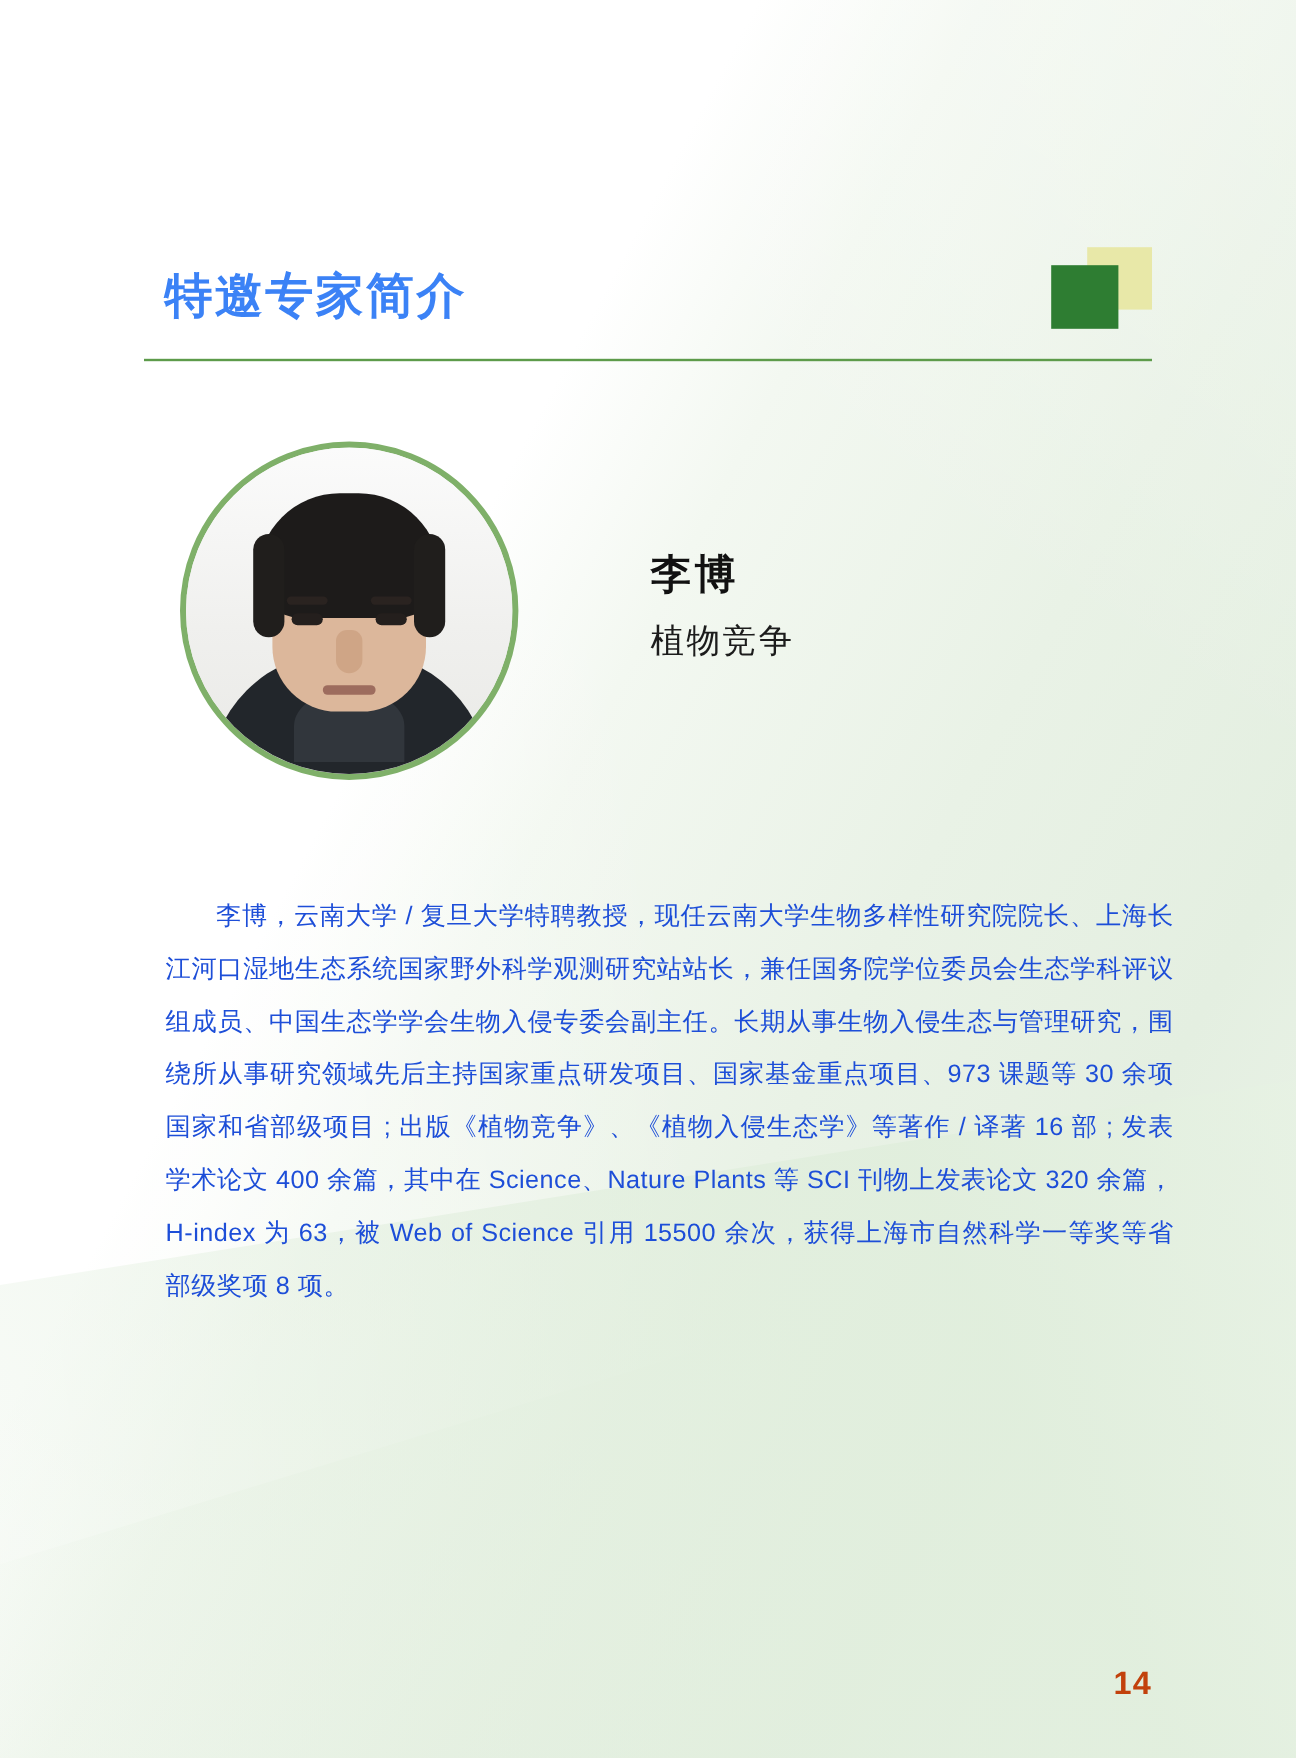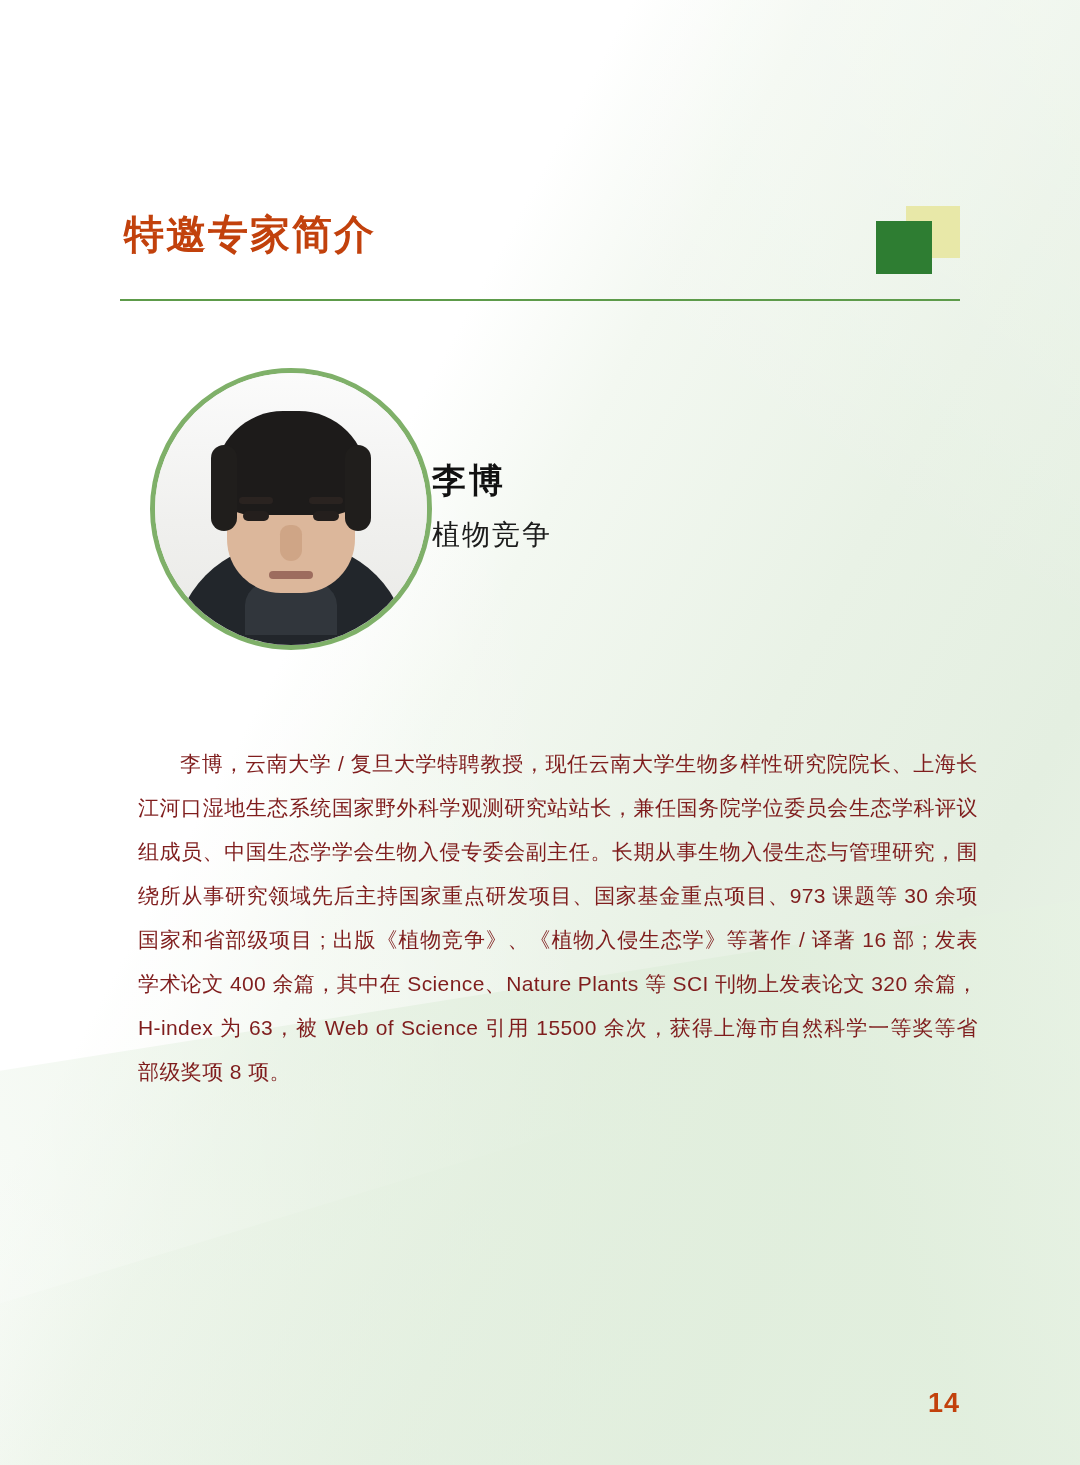--- a/index.html
+++ b/index.html
@@ -65,23 +65,23 @@
   .header {
     position: absolute;
     left: 120px;
     top: 206px;
     width: 840px;
   }
   .page-title {
     font-size: 40px;
     font-weight: bold;
     letter-spacing: 2px;
-    color: #c2410c;
+    color: #3b82f6;
     line-height: 1.2;
-    margin: 4px;
+    margin: 17px;
   }
   .title-rule {
     position: absolute;
     left: 120px;
     top: 299px;
     width: 840px;
     height: 2px;
     background: #5d9b4a;
   }
   .deco-squares {
@@ -237,21 +237,23 @@
     left: 50%;
     top: 198px;
     transform: translateX(-50%);
     width: 44px;
     height: 8px;
     background: #9d6c5e;
     border-radius: 5px;
   }
 
   .profile-text {
+    margin-left: 110px;
     padding-bottom: 6px;
+    font-family: Liberation Serif, serif;
   }
   .person-name {
     font-size: 34px;
     font-weight: bold;
     color: #111;
     letter-spacing: 3px;
     margin: 0 0 24px 0;
     line-height: 1;
   }
   .person-affiliation {
@@ -263,21 +265,21 @@
   }
 
   
   .bio {
     position: absolute;
     left: 138px;
     top: 742px;
     width: 840px;
     font-size: 21px;
     line-height: 44px;
-    color: #7f1d1d;
+    color: #1d4ed8;
     text-align: justify;
     text-indent: 2em;
     letter-spacing: 0.4px;
   }
 
   
   .page-number {
     position: absolute;
     right: 120px;
     bottom: 46px;

